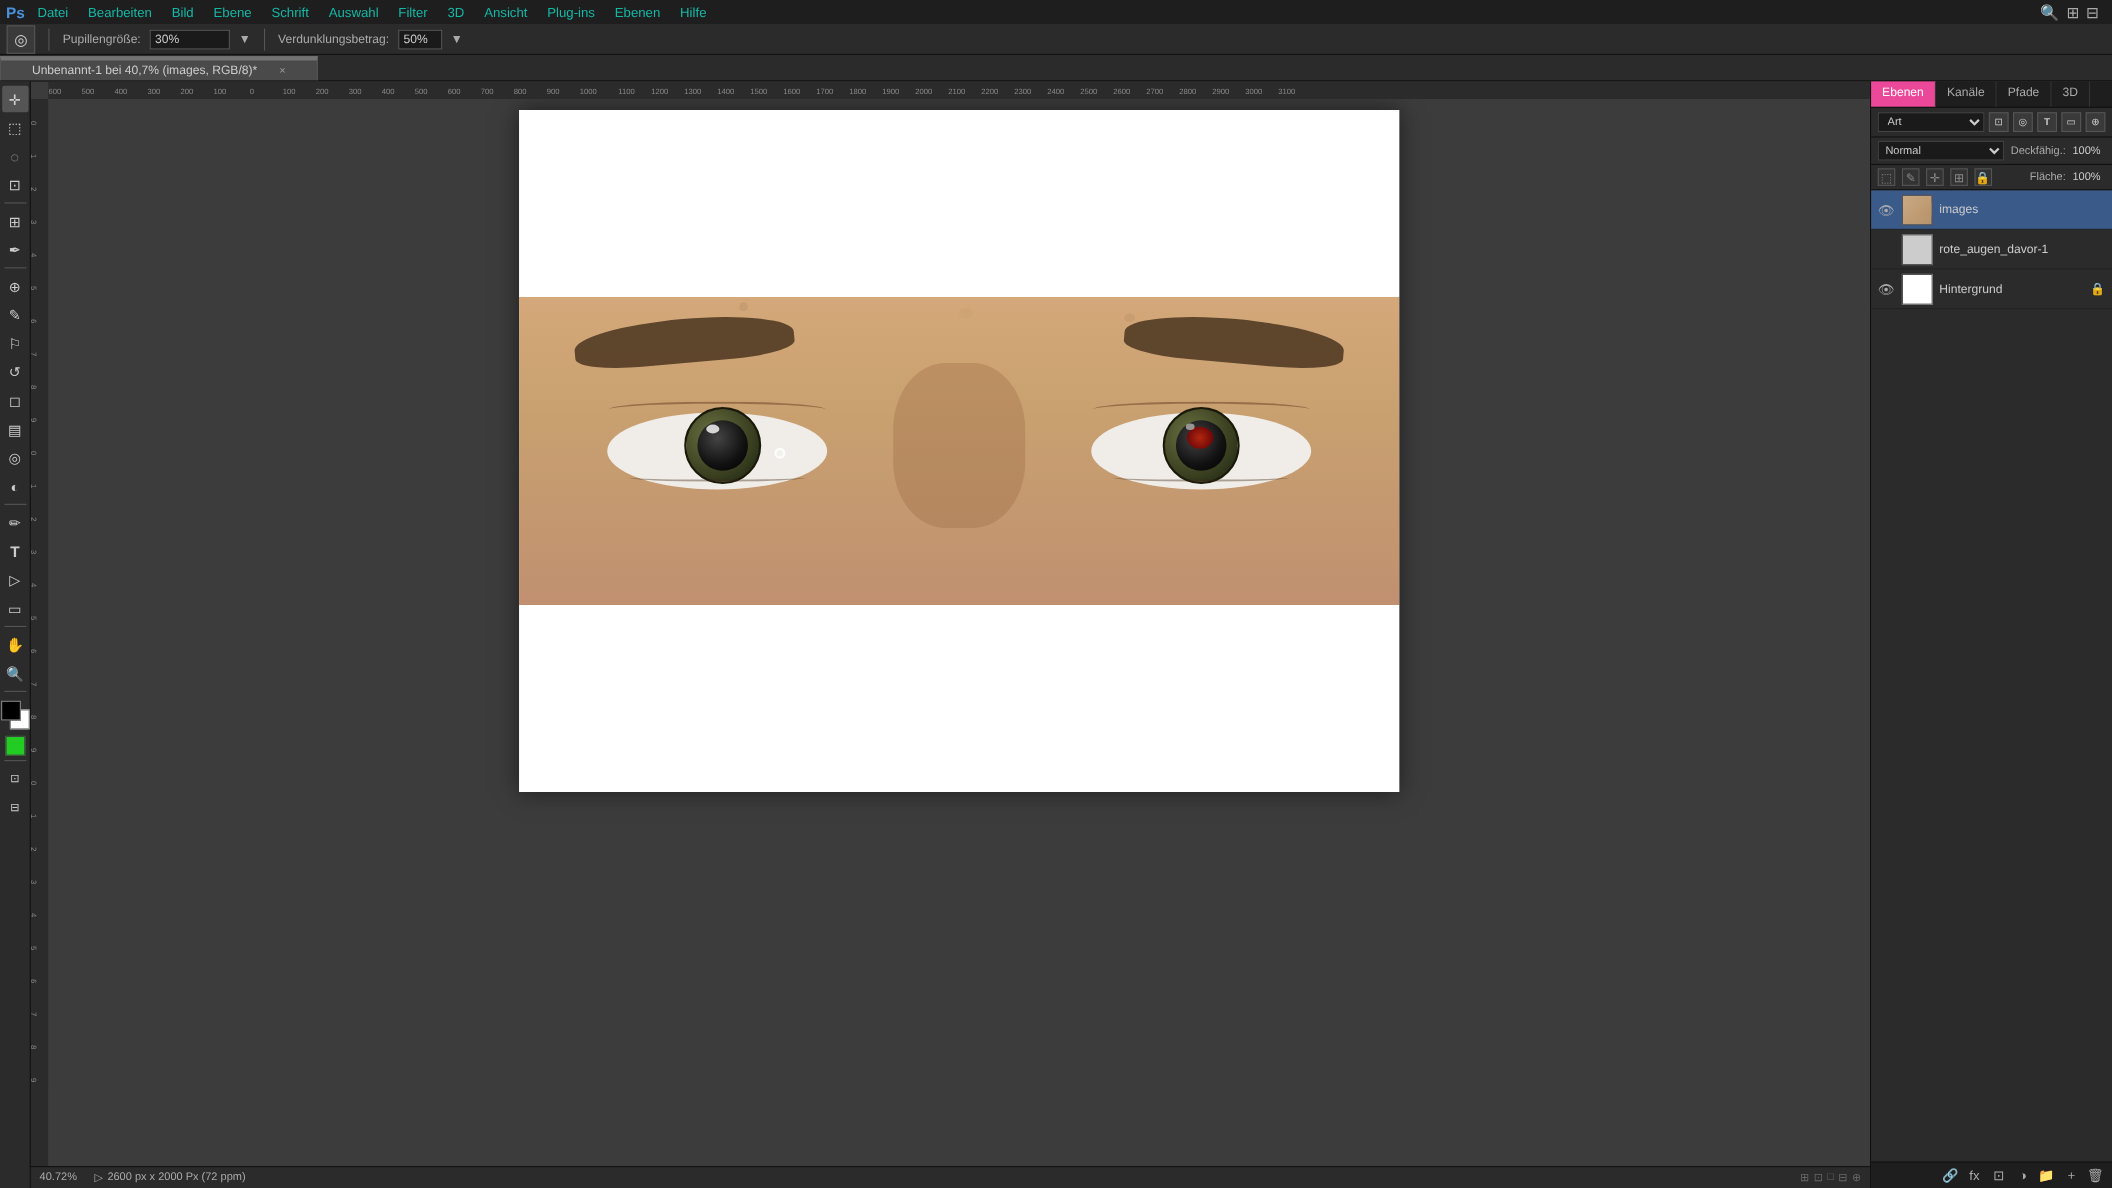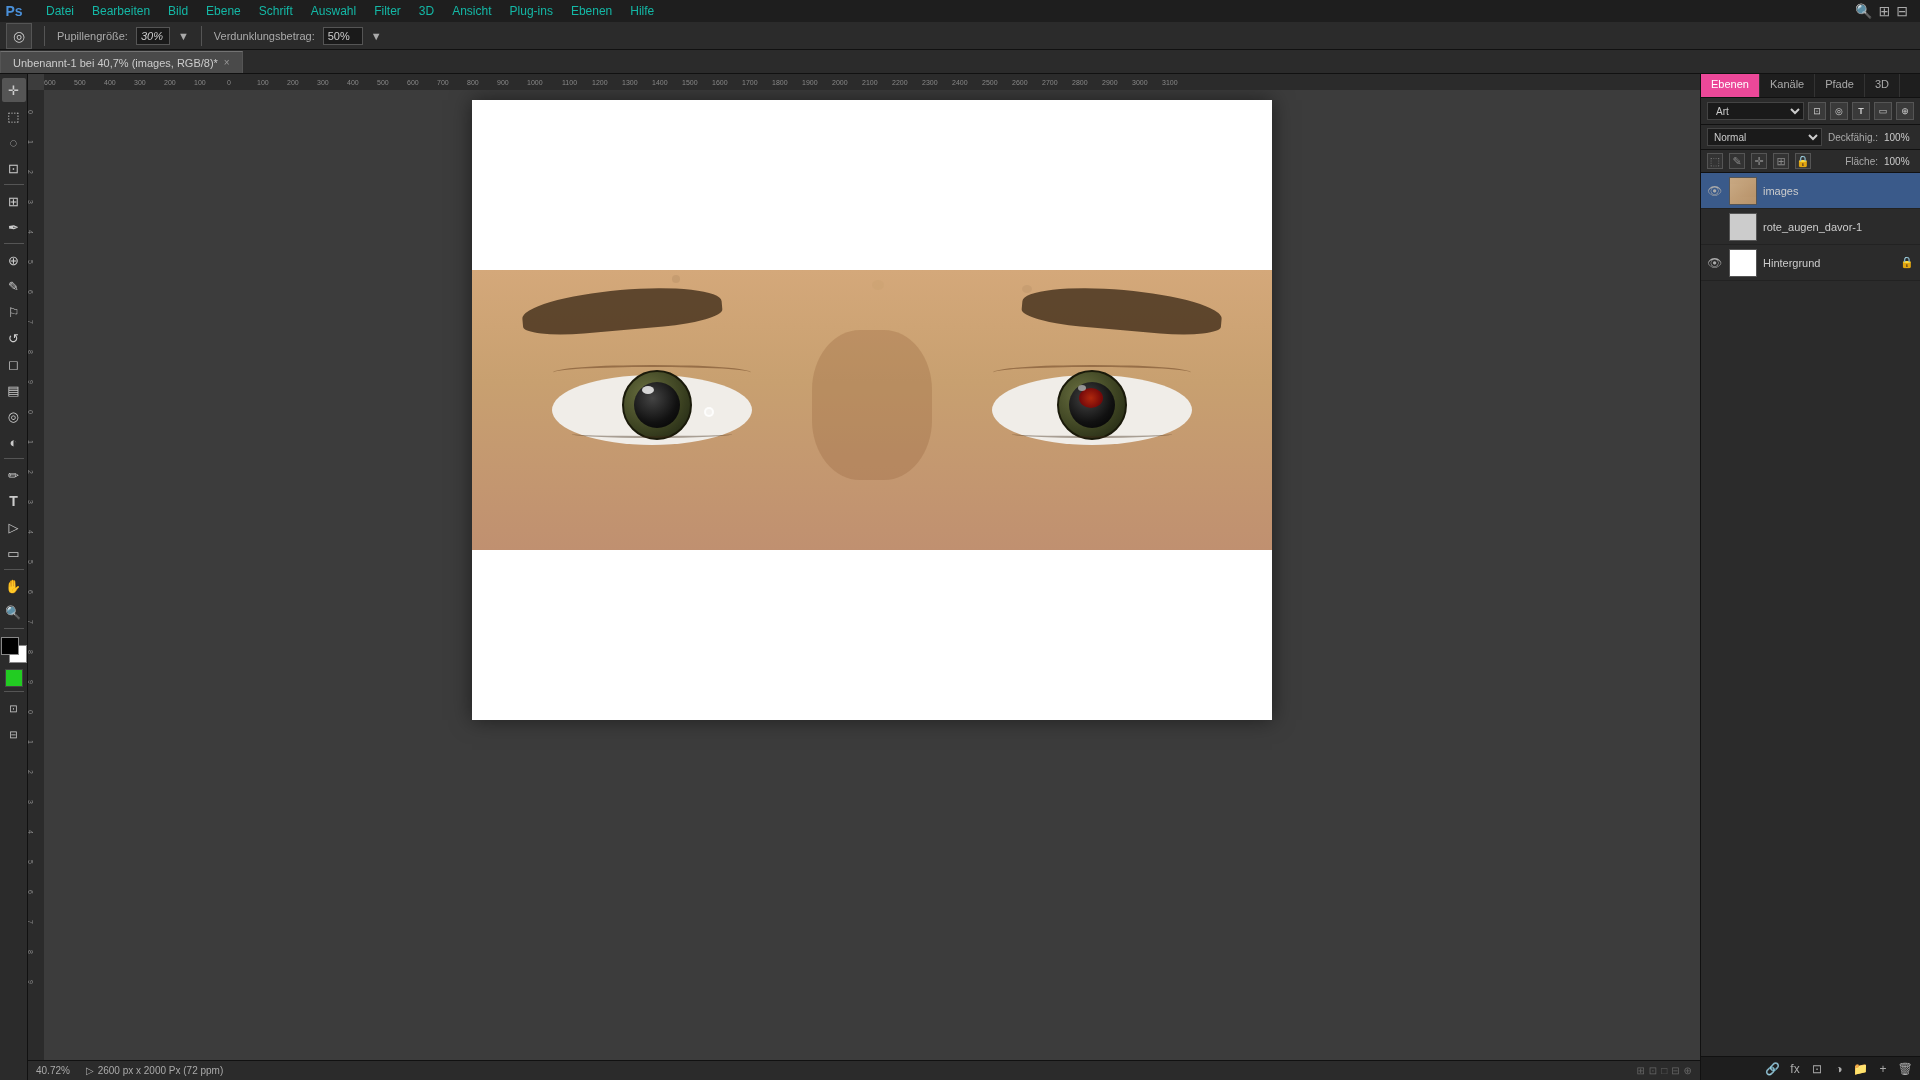--- a/index.html
+++ b/index.html
@@ -20,21 +20,21 @@
       height: 22px;
       background: #1e1e1e;
       display: flex;
       align-items: center;
       padding: 0 4px;
       gap: 2px;
     }
     .menu-logo {
       width: 20px;
       height: 20px;
-      margin-right: 12px;
+      margin-right: 0;
       display: flex;
       align-items: center;
       justify-content: center;
       color: #4a90d9;
       font-size: 14px;
       font-weight: bold;
     }
     .menu-item {
       padding: 2px 8px;
       color: #14b8a6;
@@ -78,28 +78,28 @@
     #tabbar {
       width: 100%;
       height: 24px;
       background: #2b2b2b;
       display: flex;
       align-items: flex-end;
       border-bottom: 1px solid #111;
     }
     .tab {
       height: 22px;
-      padding: 0 12px;
+      padding: 0 28px;
       background: #3a3a3a;
-      border-top: 1px solid #737373;
+      border-top: 4px solid #737373;
       border-right: 1px solid #555;
       border-left: 1px solid #555;
       display: flex;
       align-items: center;
-      gap: 6px;
+      gap: 20px;
       font-size: 11px;
       color: #ccc;
       cursor: pointer;
     }
     .tab.active { background: #4a4a4a; }
     .tab-close { color: #999; font-size: 10px; cursor: pointer; }
 
     
     #main {
       display: flex;
@@ -470,21 +470,21 @@
     <div style="color:#aaa;font-size:14px;cursor:pointer;">⊞</div>
     <div style="color:#aaa;font-size:14px;cursor:pointer;">⊟</div>
   </div>
 </div>
 
 <div id="optionsbar">
 
   <div class="tool-icon-btn" style="width:26px;height:26px;background:#3a3a3a;border:1px solid #555;display:flex;align-items:center;justify-content:center;font-size:14px;">◎</div>
   <span class="opt-separator"></span>
   <span class="opt-label">Pupillengröße:</span>
-  <input class="opt-input" type="text" value="30%" style="width: 34px; font-style: italic;">
+  <input class="opt-input" type="text" value="30%" style="width: 73px;">
   <div style="color:#aaa;font-size:11px;cursor:pointer;">▼</div>
   <span class="opt-separator"></span>
   <span class="opt-label">Verdunklungsbetrag:</span>
   <input class="opt-input" type="text" value="50%" style="width: 40px;">
   <div style="color:#aaa;font-size:11px;cursor:pointer;">▼</div>
 </div>
 
 <div id="tabbar">
   <div class="tab active">
     <span>Unbenannt-1 bei 40,7% (images, RGB/8)*</span>

